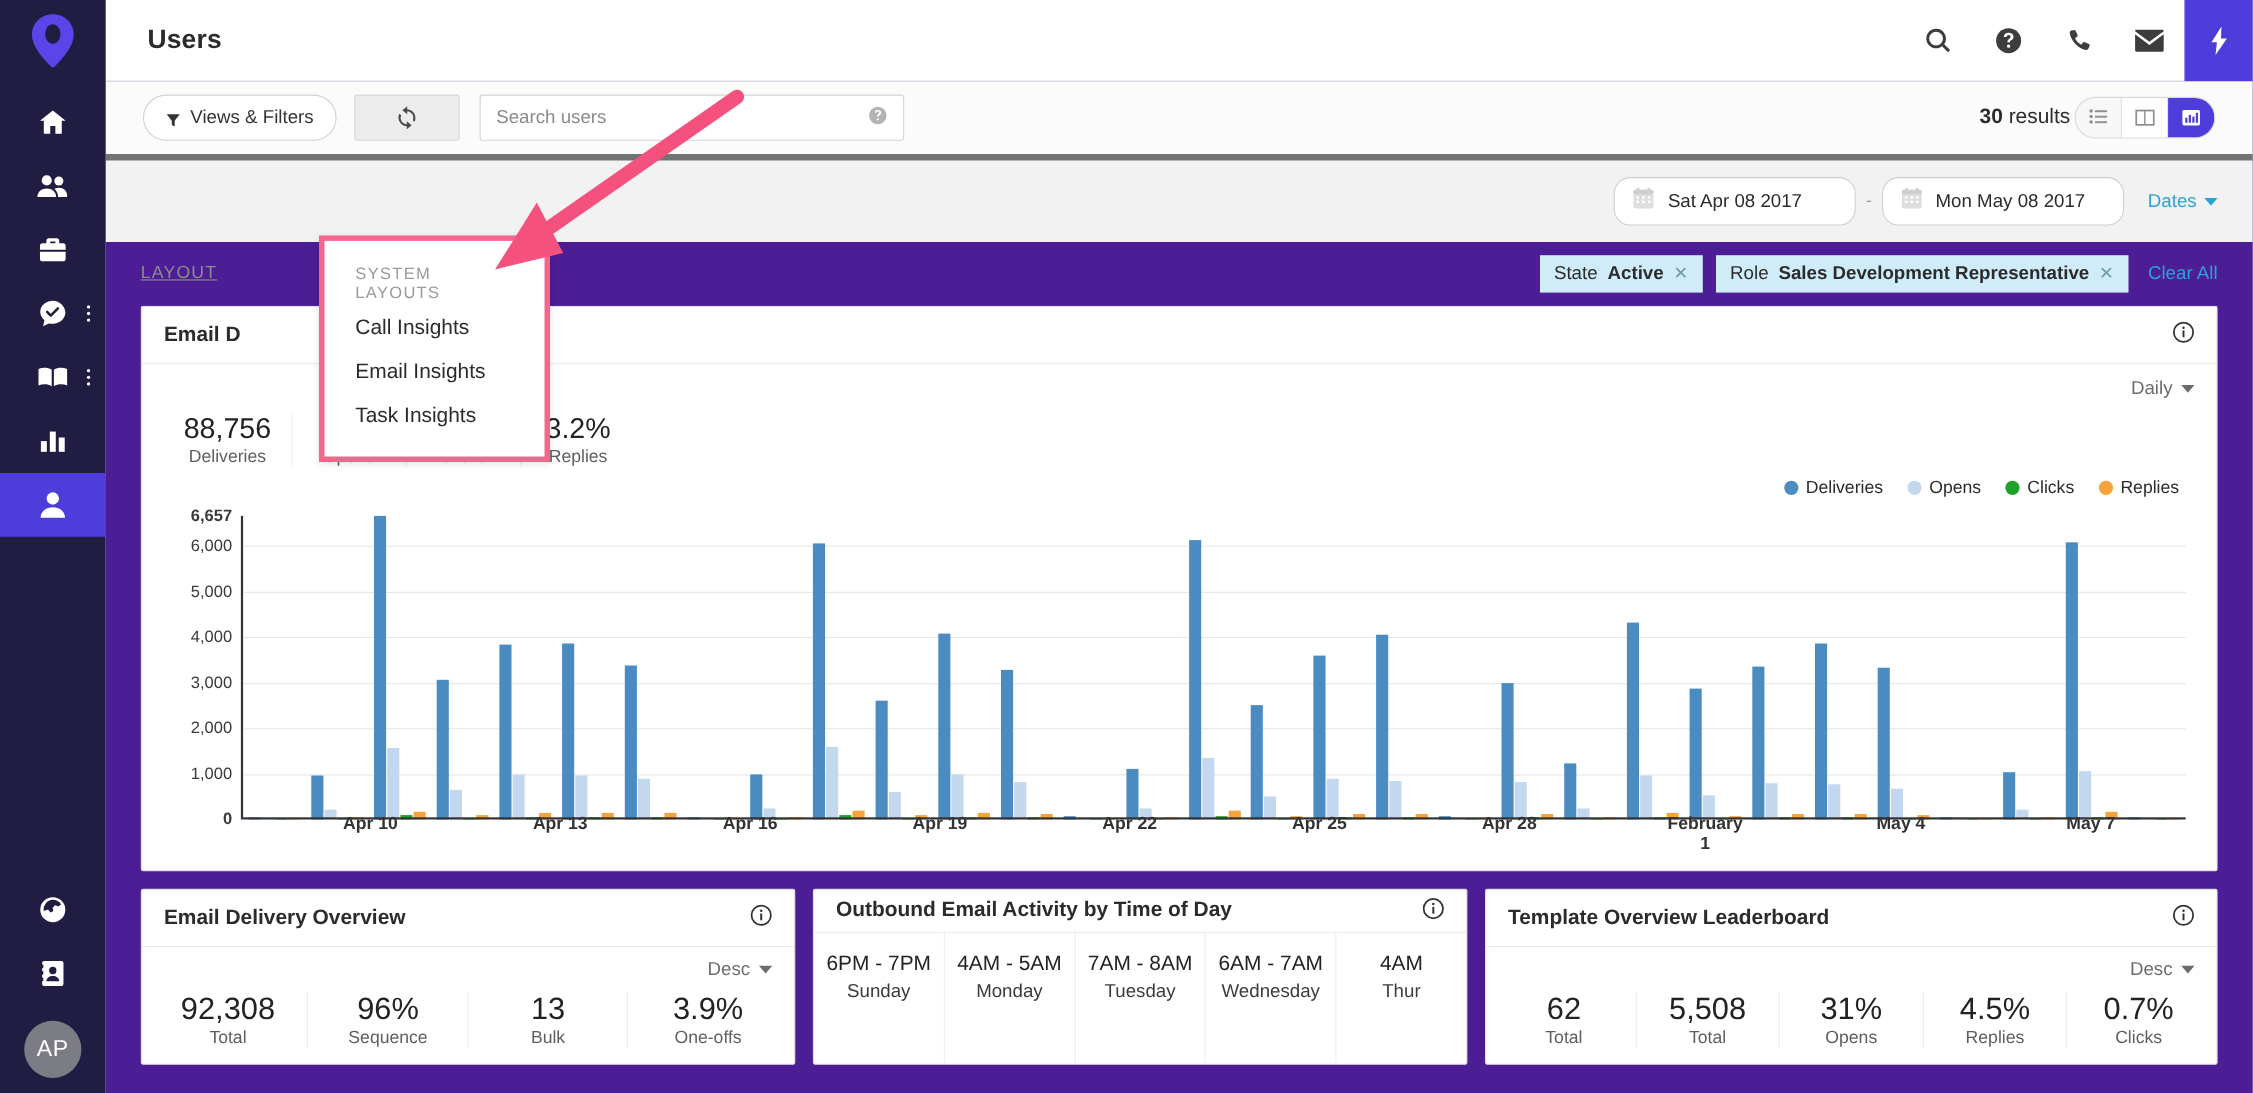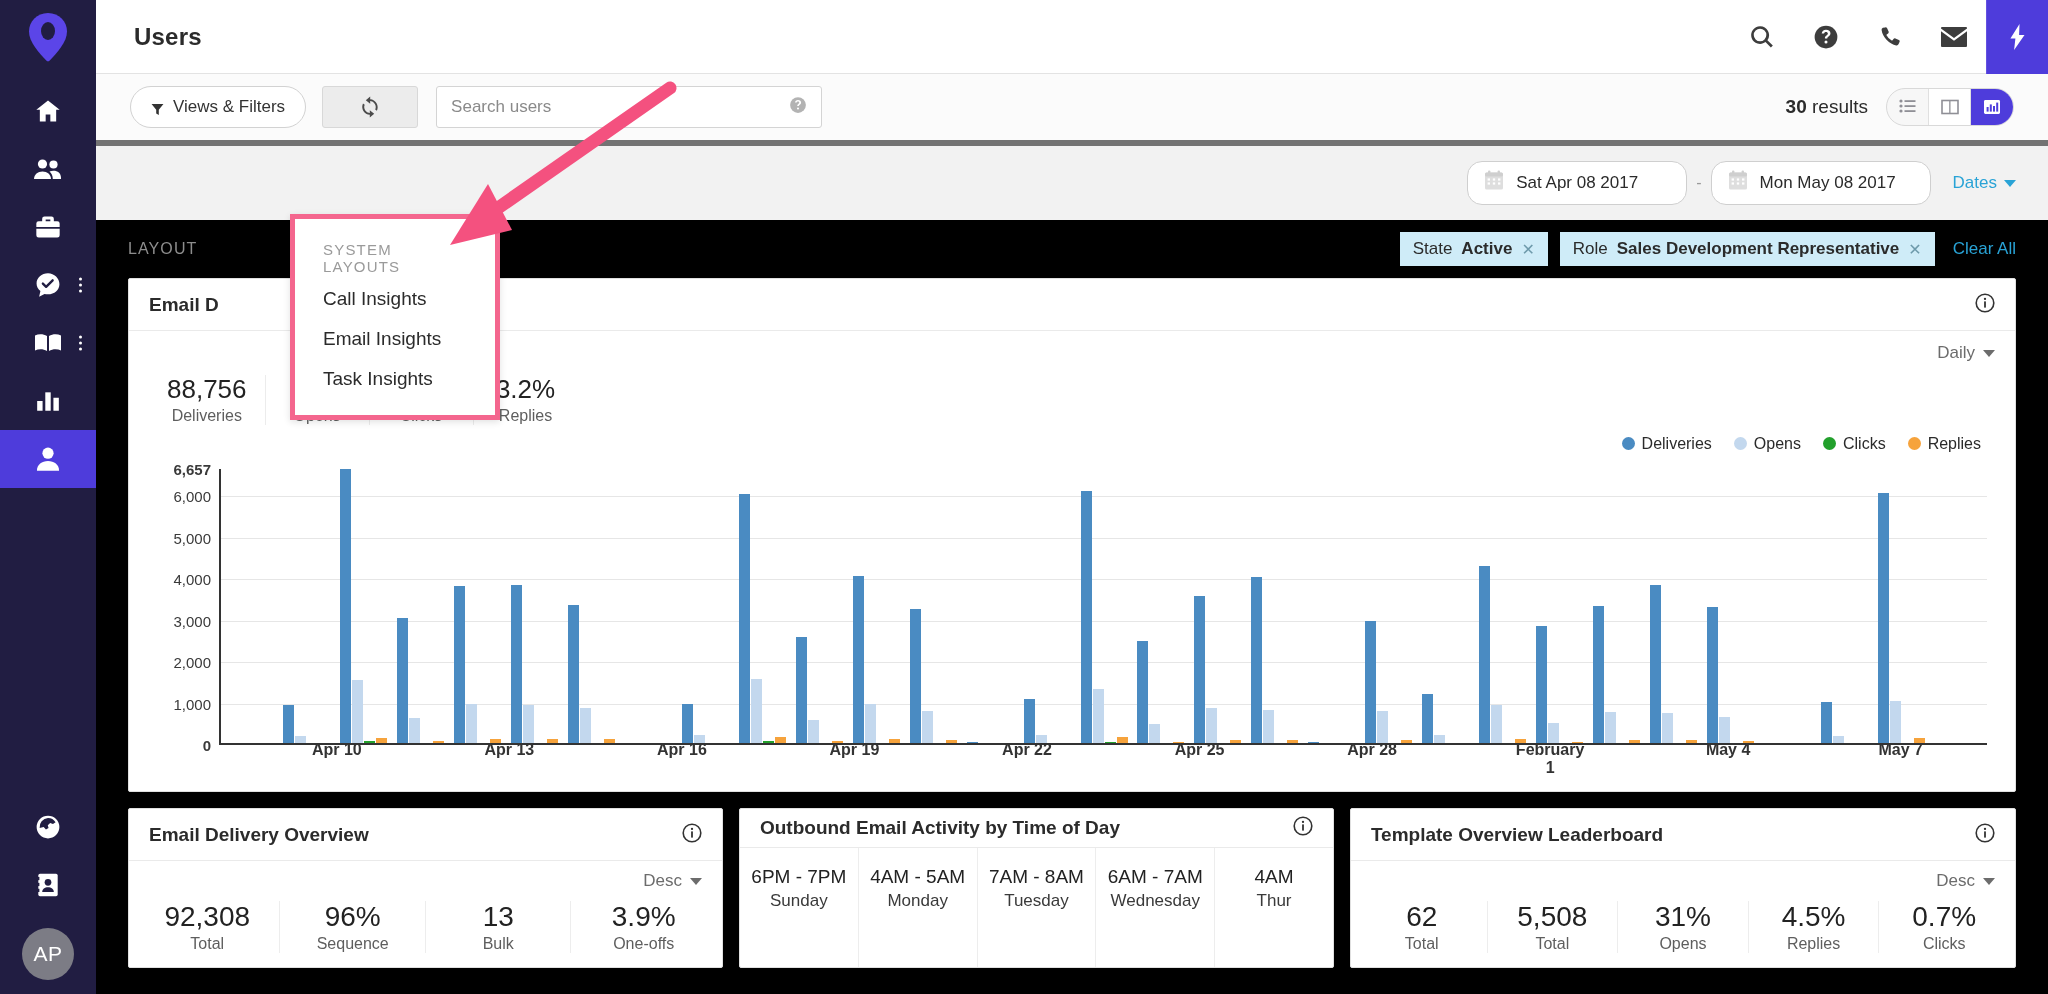--- a/index.html
+++ b/index.html
@@ -33,21 +33,21 @@
   .nav-dots i { width: 3px; height: 3px; background: #ffffff; border-radius: 50%; display:block; }
   .sidebar-bottom { position: absolute; bottom: 0; width: 100%; padding-bottom: 14px; text-align: right; }
   .avatar {
     width: 52px; height: 52px; border-radius: 50%; background: #7c7c85;
     color: #ffffff; font-size: 21px; font-weight: 400; display: flex;
     align-items: center; justify-content: center; margin: 14px auto 0;
     letter-spacing: .5px;
   }
 
   
-  .main { flex: 1; display: flex; flex-direction: column; background: #000000; min-width: 0; }
+  .main { flex: 1; display: flex; flex-direction: column; background: #4c1d95; min-width: 0; }
 
   .topbar {
     height: 74px; background: #ffffff; display: flex; align-items: center;
     border-bottom: 1px solid #e3e3e3; flex: 0 0 74px;
   }
   .page-title { font-size: 24px; font-weight: 700; padding-left: 38px; letter-spacing: .2px; }
   .topbar-spacer { flex: 1; }
   .topbar-icons { display: flex; align-items: center; height: 100%; }
   .ticon {
     width: 64px; height: 74px; display: flex; align-items: center; justify-content: center;
@@ -86,21 +86,21 @@
     margin-left: 18px; width: 386px; height: 42px; background: #fff;
     border: 1px solid #d4d4d4; border-radius: 3px; display: flex;
     align-items: center; padding: 0 14px; position: relative;
   }
   .search-box input {
     border: 0; outline: 0; font-size: 17px; color: #333; flex: 1;
     font-family: "Liberation Sans", sans-serif; background: transparent;
   }
   .search-box input::placeholder { color: #8a8a8a; }
   .q-icon { flex: 0 0 auto; }
-  .toolbar-right { margin-left: auto; display: flex; align-items: center; gap: 18px; }
+  .toolbar-right { margin-left: auto; display: flex; align-items: center; gap: 4px; }
   .results-count { font-size: 19px; color: #2b2b2b; }
   .results-count b { font-weight: 700; }
   .view-toggle {
     display: flex; border: 1px solid #d9d9d9; border-radius: 19px; overflow: hidden;
     height: 38px; background: #f7f7f7;
   }
   .vt-btn {
     width: 42px; display: flex; align-items: center; justify-content: center;
     cursor: pointer; border-right: 1px solid #e0e0e0;
   }
@@ -122,21 +122,21 @@
   .date-dash { margin: 0 9px; color: #9a9a9a; font-size: 16px; }
   .dates-link { margin-left: 22px; color: #29a3d6; font-size: 17px; cursor: pointer;
     display: flex; align-items: center; gap: 7px; }
   .caret-d { width: 0; height: 0; border-left: 6px solid transparent;
     border-right: 6px solid transparent; border-top: 7px solid #29a3d6; }
 
   .layoutrow {
     height: 58px; display: flex; align-items: center; padding: 0 32px;
     position: relative; flex: 0 0 58px;
   }
-  .layout-label { font-size: 16px; color: #8d8d8d; letter-spacing: 1.1px; }
+  .layout-label { font-size: 16px; color: #8d8d8d; letter-spacing: 1.1px; text-decoration: underline; }
   .chips { margin-left: auto; display: flex; align-items: center; gap: 12px; }
   .chip {
     background: #cfecf8; height: 34px; display: flex; align-items: center;
     gap: 9px; padding: 0 13px; font-size: 17px; color: #2b2b2b; cursor: pointer;
   }
   .chip b { font-weight: 700; }
   .chip .x { color: #6e9aab; font-size: 16px; }
   .clear-all { color: #29a3d6; font-size: 17px; cursor: pointer; margin-left: 6px; }
 
   

